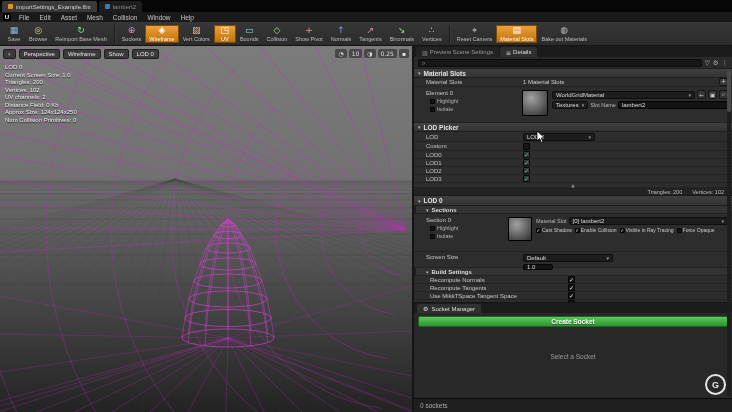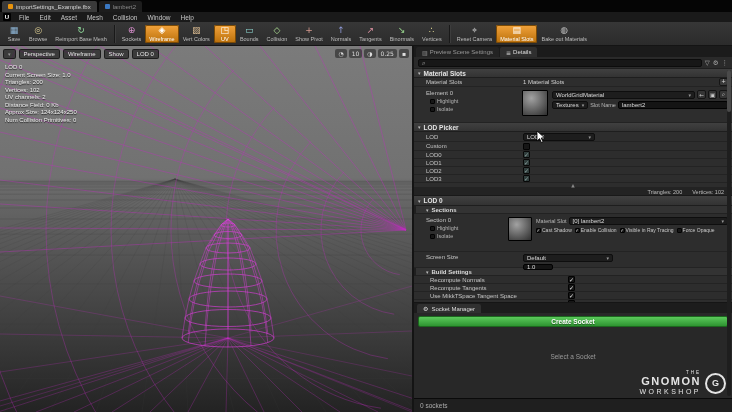--- a/index.html
+++ b/index.html
@@ -563,25 +563,20 @@
 
     <div class="pstatus">
       <span>0 sockets</span>
     </div>
 
     <div class="scrollbar">
         <div class="sthumb"></div>
       </div>
 
     <div class="watermark">
-      <div class="wm-text">
-        <div class="wm-the">THE</div>
-        <div class="wm-gnomon">GNOMON</div>
-        <div class="wm-workshop">WORKSHOP</div>
-      </div>
       <div class="wm-ring">G</div>
     </div>
   </div>
 
   <div class="cursor">
     <svg width="10" height="14" viewBox="0 0 10 14">
       <path d="M1 1 L1 11 L3.6 8.6 L5.4 12.6 L7 11.8 L5.2 8 L8.6 7.8 Z" fill="#fff" stroke="#000" stroke-width="0.8"></path>
     </svg>
   </div>
 

